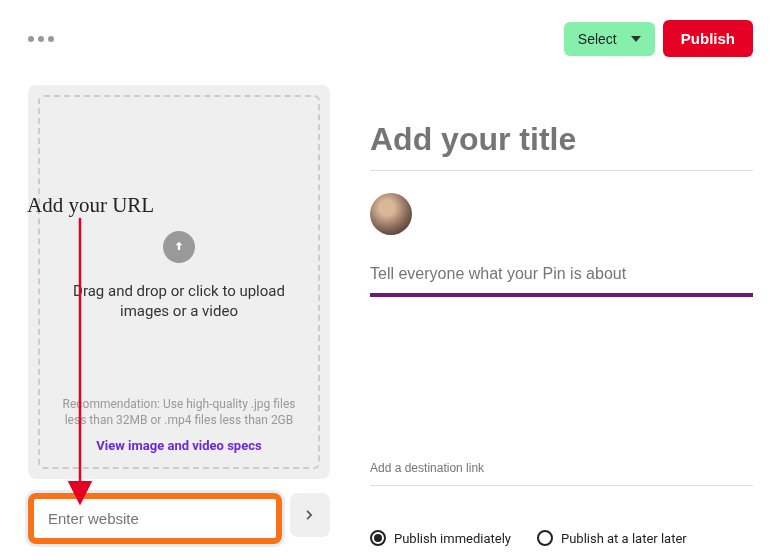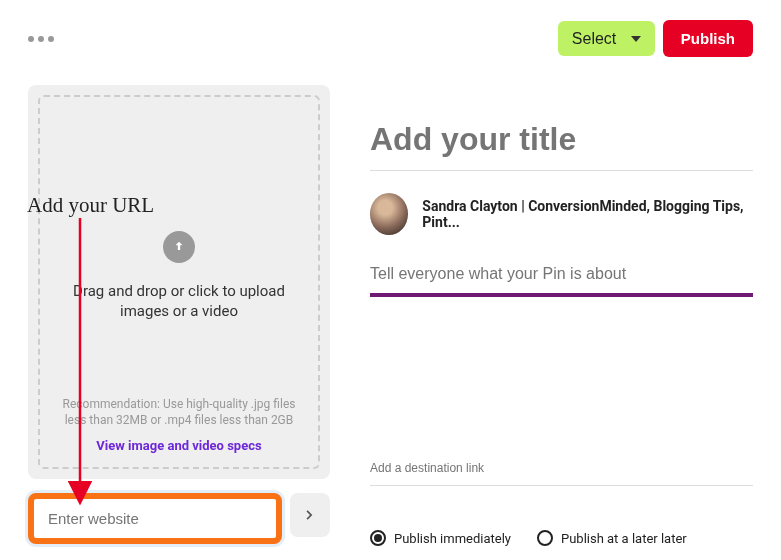--- a/index.html
+++ b/index.html
@@ -2,21 +2,21 @@
 <html><head>
 <meta charset="utf-8">
 <style>
 * { box-sizing: border-box; margin: 0; padding: 0; }
 body { font-family: -apple-system, BlinkMacSystemFont, "Segoe UI", Roboto, sans-serif; width: 781px; height: 560px; background: #fff; position: relative; }
 
 .header { display: flex; justify-content: space-between; align-items: center; padding: 20px 28px 10px 28px; }
 .more-icon { display: flex; gap: 4px; }
 .more-icon span { width: 6px; height: 6px; background: #999; border-radius: 50%; }
 .header-right { display: flex; gap: 8px; align-items: center; }
-.select-box { background: #bef264; border: none; border-radius: 6px; padding: 9px 38px 9px 14px; font-size: 16px; color: #222; appearance: none; position: relative; }
+.select-box { background: #86efac; border: none; border-radius: 6px; padding: 9px 38px 9px 14px; font-size: 14px; color: #222; appearance: none; position: relative; }
 .select-wrap { position: relative; }
 .select-wrap::after { content: ''; position: absolute; right: 14px; top: 50%; transform: translateY(-50%); border-left: 5px solid transparent; border-right: 5px solid transparent; border-top: 6px solid #333; }
 .publish-btn { background: #e60023; color: #fff; border: none; border-radius: 6px; padding: 10px 18px; font-size: 15px; font-weight: 700; cursor: pointer; }
 
 .main { display: flex; padding: 18px 28px 0 28px; gap: 40px; }
 
 .left-col { width: 302px; position: relative; }
 .upload-area { background: #efefef; border-radius: 8px; padding: 10px; height: 394px; position: relative; }
 .upload-inner { border: 2px dashed #ccc; border-radius: 6px; height: 100%; display: flex; flex-direction: column; align-items: center; justify-content: flex-end; padding: 20px 15px 14px; text-align: center; }
 .upload-center { flex: 1; display: flex; flex-direction: column; justify-content: center; align-items: center; gap: 0; margin-top: 40px; }
@@ -90,21 +90,20 @@
             <path d="M8 4l8 8-8 8-2-2 6-6-6-6z"></path>
           </svg>
       </button>
     </div>
   </div>
 
   <div class="right-col">
     <input class="title-input" placeholder="Add your title" style="">
     <div class="author-row">
       <div class="avatar"></div>
-      <div class="author-name">Sandra Clayton | ConversionMinded, Blogging Tips, Pint...</div>
     </div>
     <input class="desc-input" placeholder="Tell everyone what your Pin is about" style="">
     <input class="dest-input" placeholder="Add a destination link" style="">
     <div class="radio-row">
       <label class="radio-item">
         <span class="radio-outer checked"></span>
         <span>Publish immediately</span>
       </label>
       <label class="radio-item">
         <span class="radio-outer"></span>

